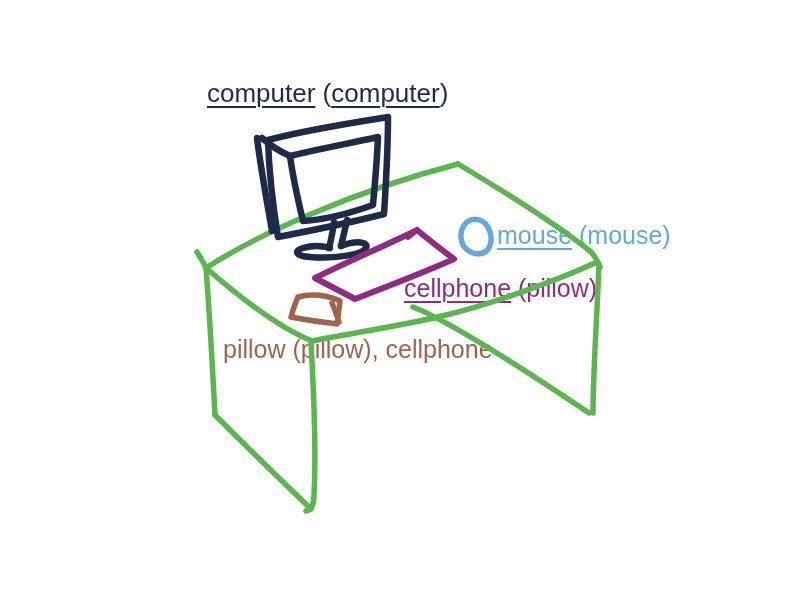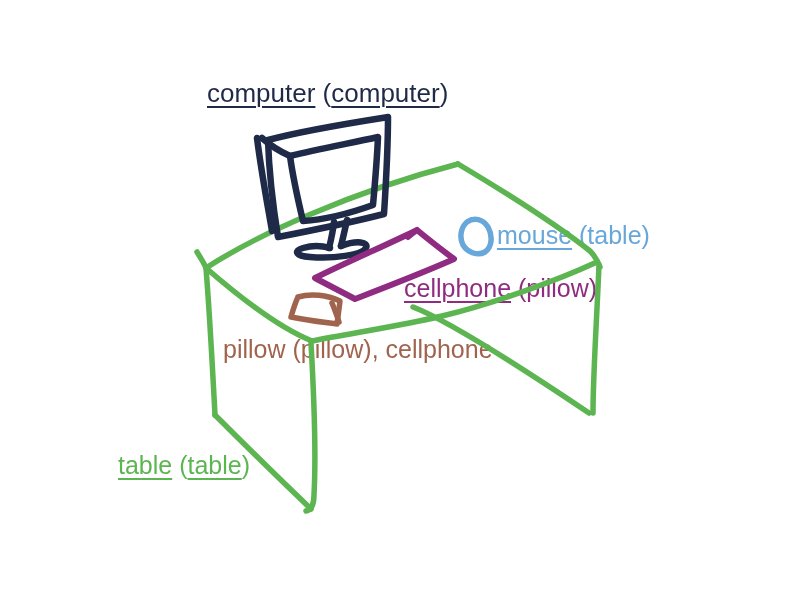--- a/index.html
+++ b/index.html
@@ -46,34 +46,31 @@
 </head>
 <body>
 
 <div class="canvas">
 
   <div class="label label-title" style="left: 207px; top: 78px; color: rgb(30, 42, 71);">
     <span class="u">computer</span><span> (</span><span class="u">computer</span><span>)</span>
   </div>
 
   <div class="label" style="left: 497px; top: 221px; color: rgb(103, 167, 218);">
-    <span class="u">mouse</span><span> (table)</span>
+    <span class="u">mouse</span><span> (mouse)</span>
   </div>
 
   <div class="label" style="left: 404px; top: 274px; color: rgb(143, 43, 128);">
     <span class="u">cellphone</span><span> (pillow)</span>
   </div>
 
   <div class="label" style="left: 223px; top: 335px; color: rgb(160, 100, 78);">
     <span>pillow (pillow), cellphone</span>
   </div>
 
-  <div class="label" style="left: 118px; top: 451px; color: rgb(92, 181, 81);">
-    <span class="u">table</span><span> (</span><span class="u">table</span><span>)</span>
-  </div>
 
   <svg class="sketch-svg" width="800" height="600" viewBox="0 0 800 600" xmlns="http://www.w3.org/2000/svg">
 
     <g stroke-width="5.5" stroke="#5cb551">
       <path d="M 197,252 C 202,260 205,265 206,268 C 255,236 350,192 458,164"></path>
       <path d="M 458,164 C 505,192 558,226 590,251 C 595,256 598,262 600,267"></path>
       <path d="M 206,268 C 244,301 284,330 312,341 C 352,333 400,326 442,316 C 492,304 556,281 597,262"></path>
       <path d="M 599,265 C 597,315 593,375 593,413"></path>
       <path d="M 413,307 C 452,322 528,372 589,413"></path>
       <path d="M 206,268 C 210,318 213,378 215,415"></path>

